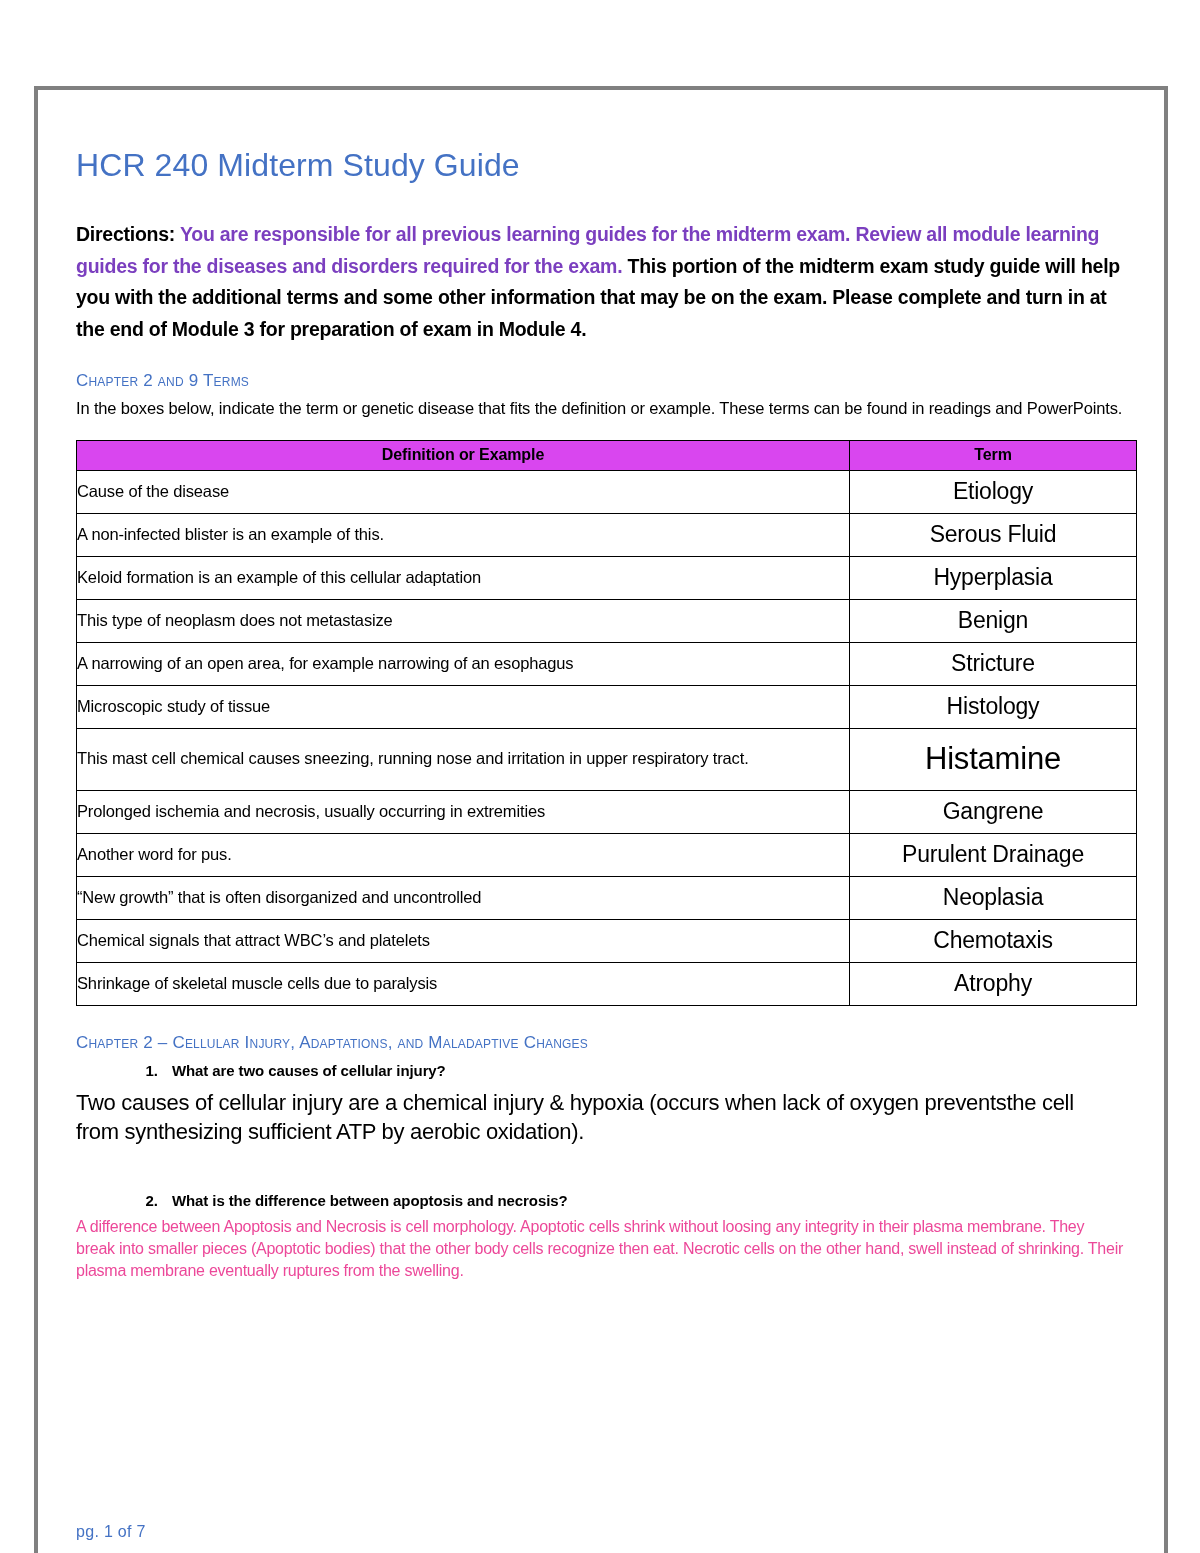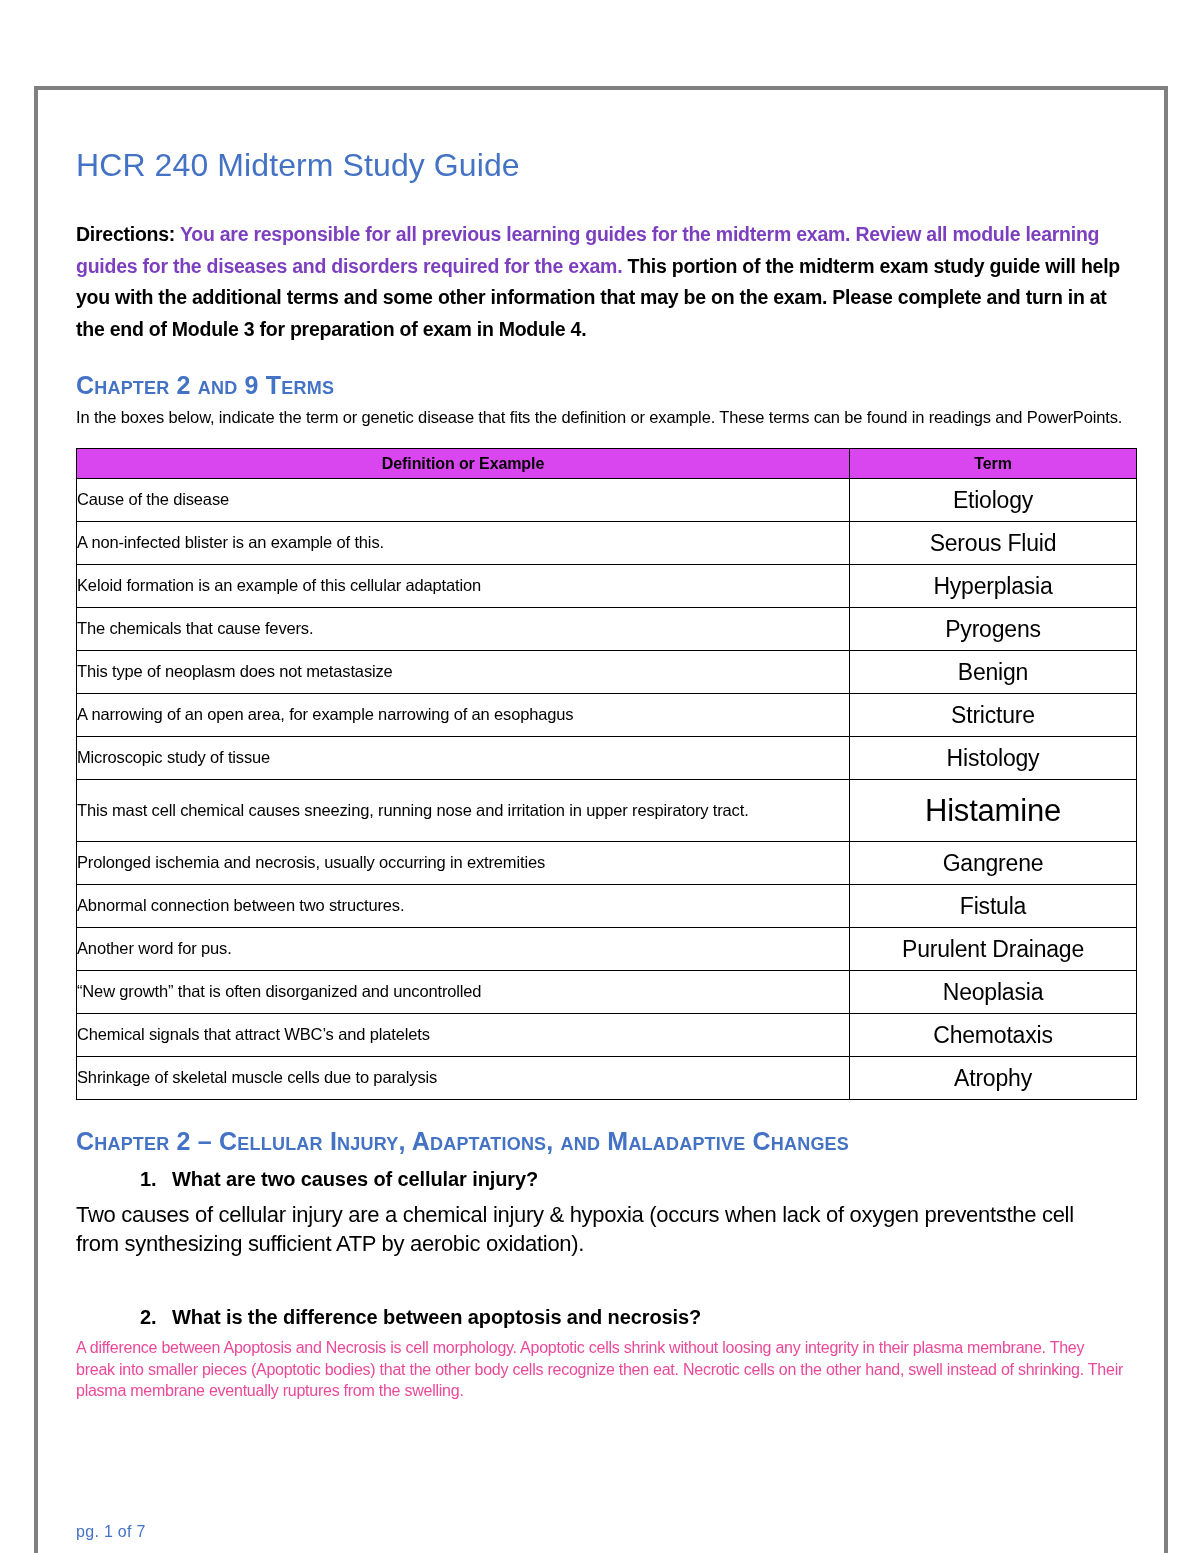--- a/index.html
+++ b/index.html
@@ -50,23 +50,23 @@
     width: 1062px;
   }
   .directions .purple {
     color: #7B3FBF;
     font-weight: bold;
   }
 
   
   .sec-heading {
     color: #4472C4;
-    font-weight: bold;
+    font-weight: normal;
     font-variant: small-caps;
-    font-size: 25px;
+    font-size: 17px;
     letter-spacing: 0.2px;
     line-height: 1.1;
   }
   .sec-heading-1 { margin-top: 26px; }
   .sec-heading-2 { margin-top: 28px; }
 
   .sec-intro {
     font-size: 16.5px;
     line-height: 1.72;
     color: #000;
@@ -117,21 +117,21 @@
   td.term.big { font-size: 31px; }
   tr.tall td { height: 62px; }
   tr.norm td { height: 43px; }
 
   
   ol.q-list {
     margin: 6px 0 0 0;
     padding-left: 86px;
   }
   ol.q-list li {
-    font-size: 20px;
+    font-size: 15px;
     font-weight: bold;
     letter-spacing: -0.1px;
     line-height: 1.7;
     padding-left: 10px;
   }
   .answer-big {
     font-family: "Liberation Sans", sans-serif;
     font-size: 22px;
     line-height: 1.32;
     color: #000;
@@ -195,46 +195,38 @@
         </tr>
         <tr class="norm">
           <td class="def">A non-infected blister is an example of this.</td>
           <td class="term">Serous Fluid</td>
         </tr>
         <tr class="norm">
           <td class="def">Keloid formation is an example of this cellular adaptation</td>
           <td class="term">Hyperplasia</td>
         </tr>
         <tr class="norm">
-          <td class="def">The chemicals that cause fevers.</td>
-          <td class="term">Pyrogens</td>
-        </tr>
-        <tr class="norm">
           <td class="def">This type of neoplasm does not metastasize</td>
           <td class="term">Benign</td>
         </tr>
         <tr class="norm">
           <td class="def">A narrowing of an open area, for example narrowing of an esophagus</td>
           <td class="term">Stricture</td>
         </tr>
         <tr class="norm">
           <td class="def">Microscopic study of tissue</td>
           <td class="term">Histology</td>
         </tr>
         <tr class="tall">
           <td class="def">This mast cell chemical causes sneezing, running nose and irritation in upper respiratory tract.</td>
           <td class="term big">Histamine</td>
         </tr>
         <tr class="norm">
           <td class="def">Prolonged ischemia and necrosis, usually occurring in extremities</td>
           <td class="term">Gangrene</td>
-        </tr>
-        <tr class="norm">
-          <td class="def">Abnormal connection between two structures.</td>
-          <td class="term">Fistula</td>
         </tr>
         <tr class="norm">
           <td class="def">Another word for pus.</td>
           <td class="term">Purulent Drainage</td>
         </tr>
         <tr class="norm">
           <td class="def">“New growth” that is often disorganized and uncontrolled</td>
           <td class="term">Neoplasia</td>
         </tr>
         <tr class="norm">

